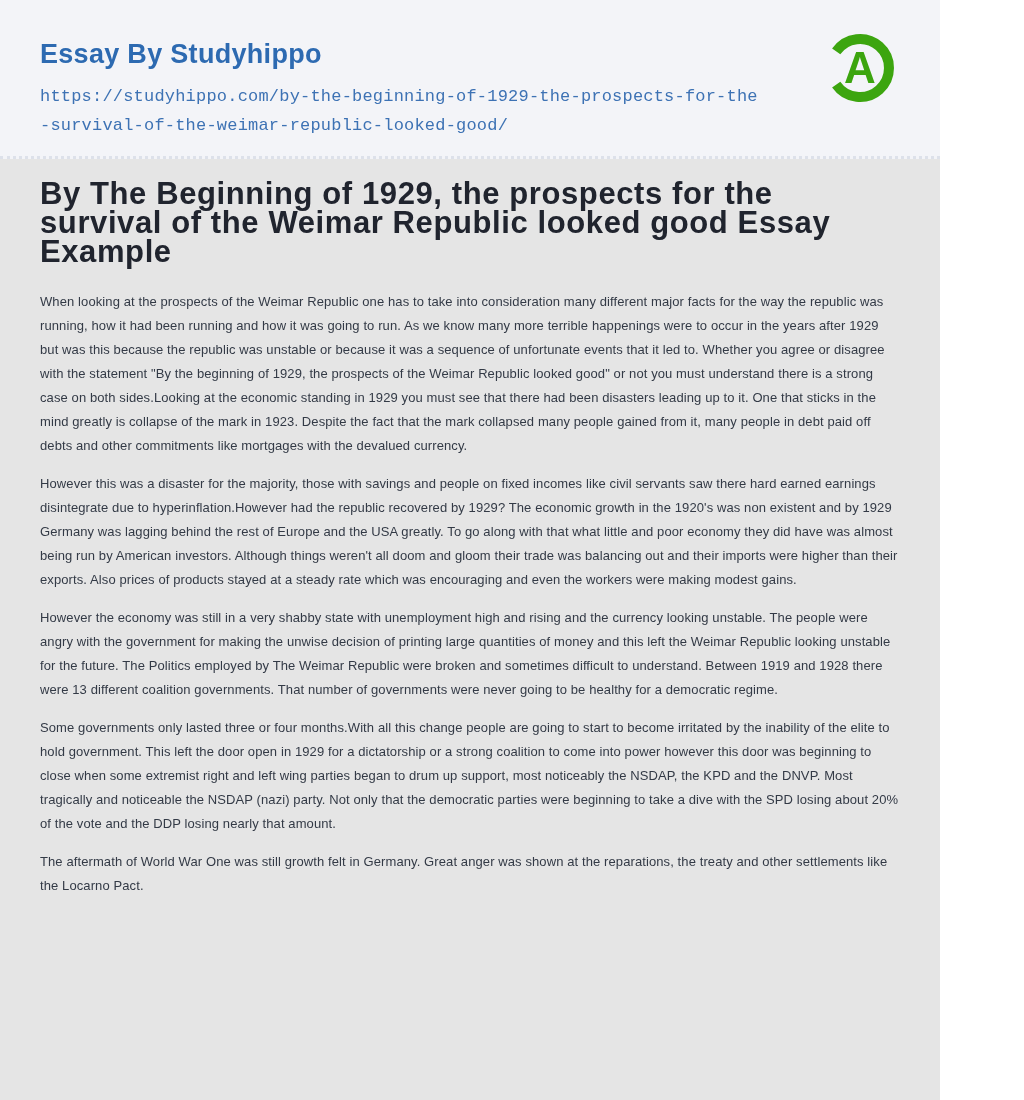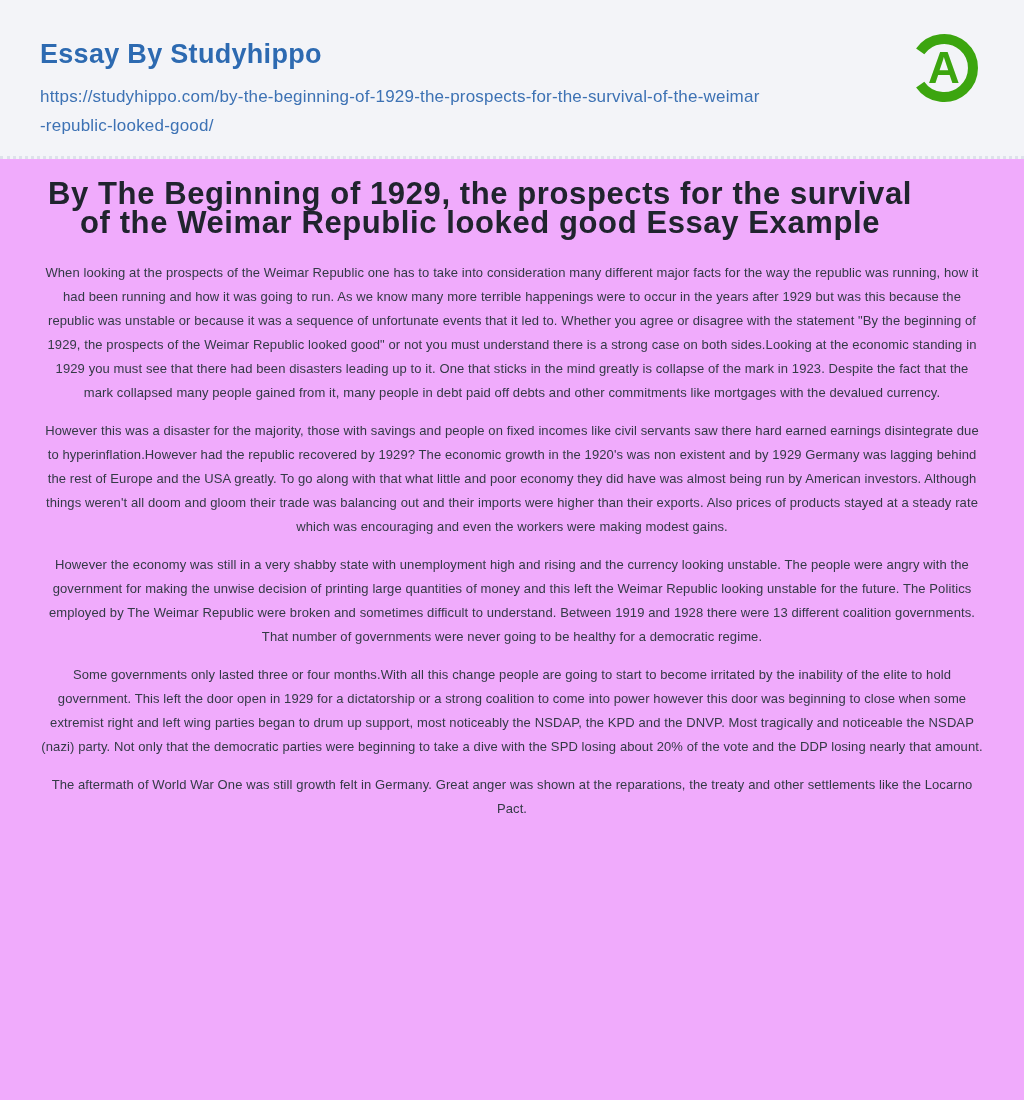--- a/index.html
+++ b/index.html
@@ -1,19 +1,19 @@
 <!DOCTYPE html>
 <html><head>
 <meta charset="utf-8">
 <style>
   html, body { margin: 0; padding: 0; background: #ffffff; }
   .page {
-    width: 1024px;
+    width: 940px;
     min-height: 1100px;
-    background: #f0abfc;
+    background: #e5e5e5;
     font-family: "Liberation Sans", sans-serif;
     box-sizing: border-box;
   }
   
   .header {
     position: relative;
     background: #f3f4f8;
     padding: 40px 40px 16px 40px;
     border-bottom: 3px dotted #dde1ea;
     box-sizing: border-box;
@@ -29,34 +29,34 @@
   .url {
     display: block;
     margin-top: 12px;
     max-width: 720px;
     font-size: 17px;
     line-height: 29px;
     color: #3d72b4;
     text-decoration: none;
     word-break: break-all;
     letter-spacing: 0.2px;
+    font-family: Liberation Mono, monospace;
   }
   .logo {
     position: absolute;
     top: 28px;
     right: 40px;
     width: 80px;
     height: 80px;
   }
   .logo svg { display: block; width: 80px; height: 80px; }
   
   .content {
     padding: 0 40px 40px 40px;
     box-sizing: border-box;
-    text-align: center;
   }
   .title {
     margin: 20px 0 24px 0;
     max-width: 880px;
     font-size: 31px;
     line-height: 29px;
     font-weight: 700;
     color: #20242e;
     letter-spacing: 0.6px;
   }

